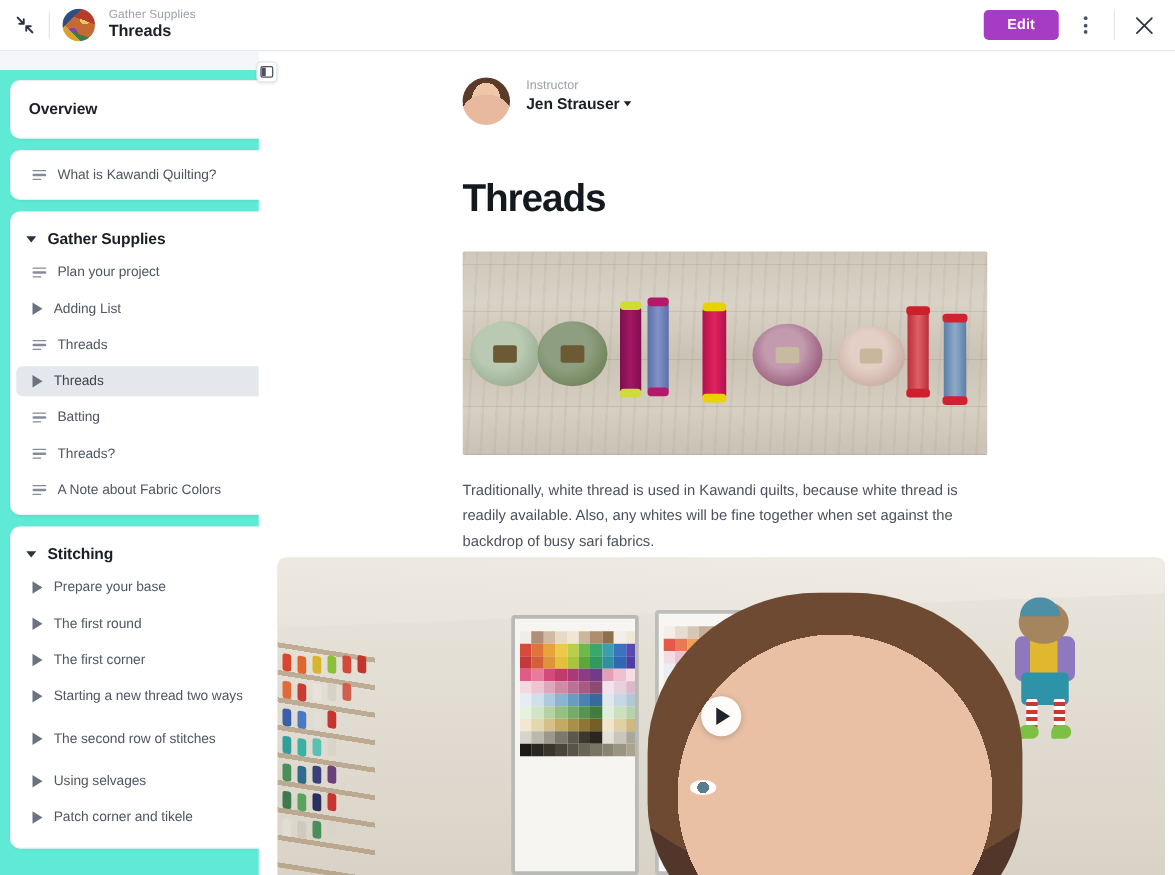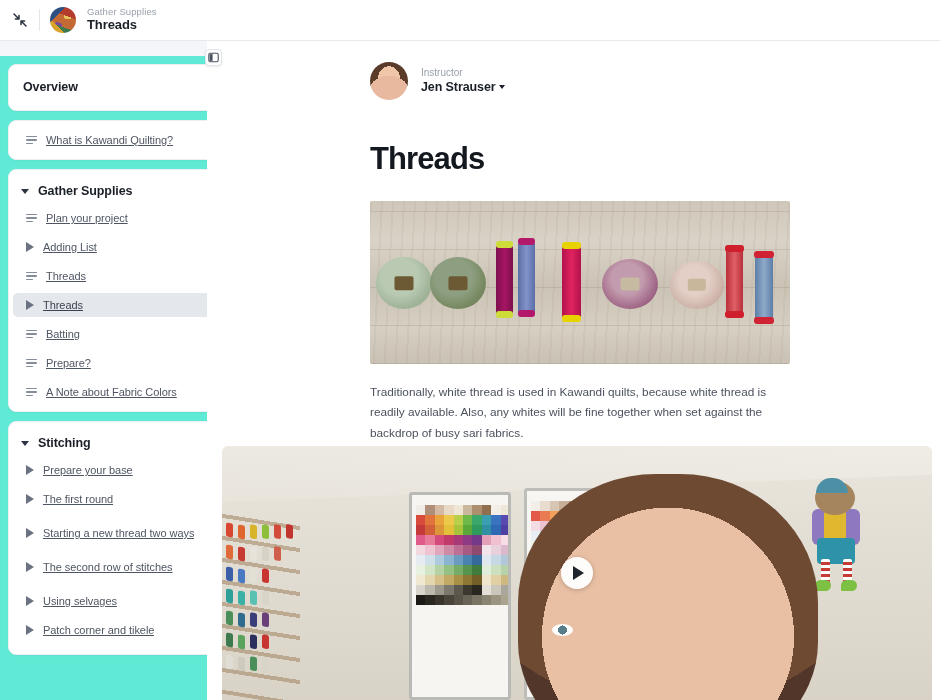--- a/index.html
+++ b/index.html
@@ -105,21 +105,20 @@
     display: flex; align-items: center;
     height: 24px; margin: 0 4px;
     padding-left: 13px; border-radius: 5px;
     cursor: pointer;
   }
   .item.active { background: #e4e7ec; }
   .item-label {
     font-size: 11px; color: #4f5663; margin-left: 9px;
     white-space: nowrap; overflow: hidden; text-overflow: ellipsis;
     letter-spacing: -.05px;
-    text-decoration: underline;
   }
   .item.active .item-label { color: #3d4450; }
   
   .ic-text { width: 11px; display: flex; flex-direction: column; gap: 2px; flex: none; }
   .ic-text b { display: block; height: 1.6px; background: #858c99; border-radius: 1px; }
   .ic-text b:nth-child(1) { width: 11px; }
   .ic-text b:nth-child(2) { width: 11px; }
   .ic-text b:nth-child(3) { width: 7px; }
   
   .ic-play {
@@ -139,21 +138,21 @@
     cursor: pointer; z-index: 25;
   }
   .side-toggle svg { display: block; }
 
   
   .main {
     position: absolute; top: 41px; left: 207px; width: 733px; height: 659px;
     background: #fff; overflow: hidden;
   }
   .inner { padding: 21px 0 0 0; }
-  .instructor-row { display: flex; align-items: center; padding-left: 163px; }
+  .instructor-row { display: flex; padding-left: 163px; }
   .avatar {
     width: 38px; height: 38px; border-radius: 50%; flex: none;
     background:
       radial-gradient(ellipse 52% 40% at 50% 76%, #e8b99f 0 100%, transparent 100%),
       radial-gradient(ellipse 30% 36% at 50% 47%, #f0c6a9 0 100%, transparent 100%),
       radial-gradient(ellipse 58% 52% at 50% 26%, #5a3a28 0 100%, transparent 100%),
       radial-gradient(ellipse 80% 70% at 14% 62%, #4a2e20 0 100%, transparent 100%),
       radial-gradient(ellipse 80% 70% at 86% 62%, #4a2e20 0 100%, transparent 100%),
       #efe7e2;
   }
@@ -300,20 +299,34 @@
       <path d="M1 1 L6 6 M6 6 L6 2.4 M6 6 L2.4 6" stroke="#2b3240" stroke-width="1.5" fill="none" stroke-linecap="round"></path>
       <path d="M13 13 L8 8 M8 8 L8 11.6 M8 8 L11.6 8" stroke="#2b3240" stroke-width="1.5" fill="none" stroke-linecap="round"></path>
     </svg>
   </div>
   <div class="topbar-div"></div>
   <div class="course-thumb"></div>
   <div class="crumbs">
     <div class="crumb-top">Gather Supplies</div>
     <div class="crumb-main">Threads</div>
   </div>
+  <div class="topbar-right">
+    <button class="edit-btn">Edit</button>
+    <div class="kebab">
+        <i></i>
+        <i></i>
+        <i></i>
+      </div>
+    <div class="topbar-div2"></div>
+    <div class="close-btn">
+      <svg width="15" height="15" viewBox="0 0 15 15">
+        <path d="M1.5 1.5 L13.5 13.5 M13.5 1.5 L1.5 13.5" stroke="#2b3240" stroke-width="1.4" stroke-linecap="round"></path>
+      </svg>
+    </div>
+  </div>
 </div>
 
 <div class="sidebar">
 
   <div class="card overview">
     <div class="overview-label">Overview</div>
   </div>
 
   <div class="card">
     <div class="item">
@@ -367,21 +380,21 @@
         </span>
       <span class="item-label">Batting</span>
     </div>
     <div class="item-spacer"></div>
     <div class="item">
       <span class="ic-text">
           <b></b>
           <b></b>
           <b></b>
         </span>
-      <span class="item-label">Prepare?</span>
+      <span class="item-label">Threads?</span>
     </div>
     <div class="item-spacer"></div>
     <div class="item">
       <span class="ic-text">
           <b></b>
           <b></b>
           <b></b>
         </span>
       <span class="item-label">A Note about Fabric Colors</span>
     </div>
@@ -395,20 +408,24 @@
     <div class="item">
       <span class="ic-play"></span>
       <span class="item-label">Prepare your base</span>
     </div>
     <div class="item-spacer"></div>
     <div class="item">
       <span class="ic-play"></span>
       <span class="item-label">The first round</span>
     </div>
     <div class="item-spacer"></div>
+    <div class="item">
+      <span class="ic-play"></span>
+      <span class="item-label">The first corner</span>
+    </div>
     <div class="item-spacer"></div>
     <div class="item">
       <span class="ic-play"></span>
       <span class="item-label">Starting a new thread two ways</span>
     </div>
     <div class="item-spacer"></div>
     <div class="item-spacer"></div>
     <div class="item">
       <span class="ic-play"></span>
       <span class="item-label">The second row of stitches</span>

